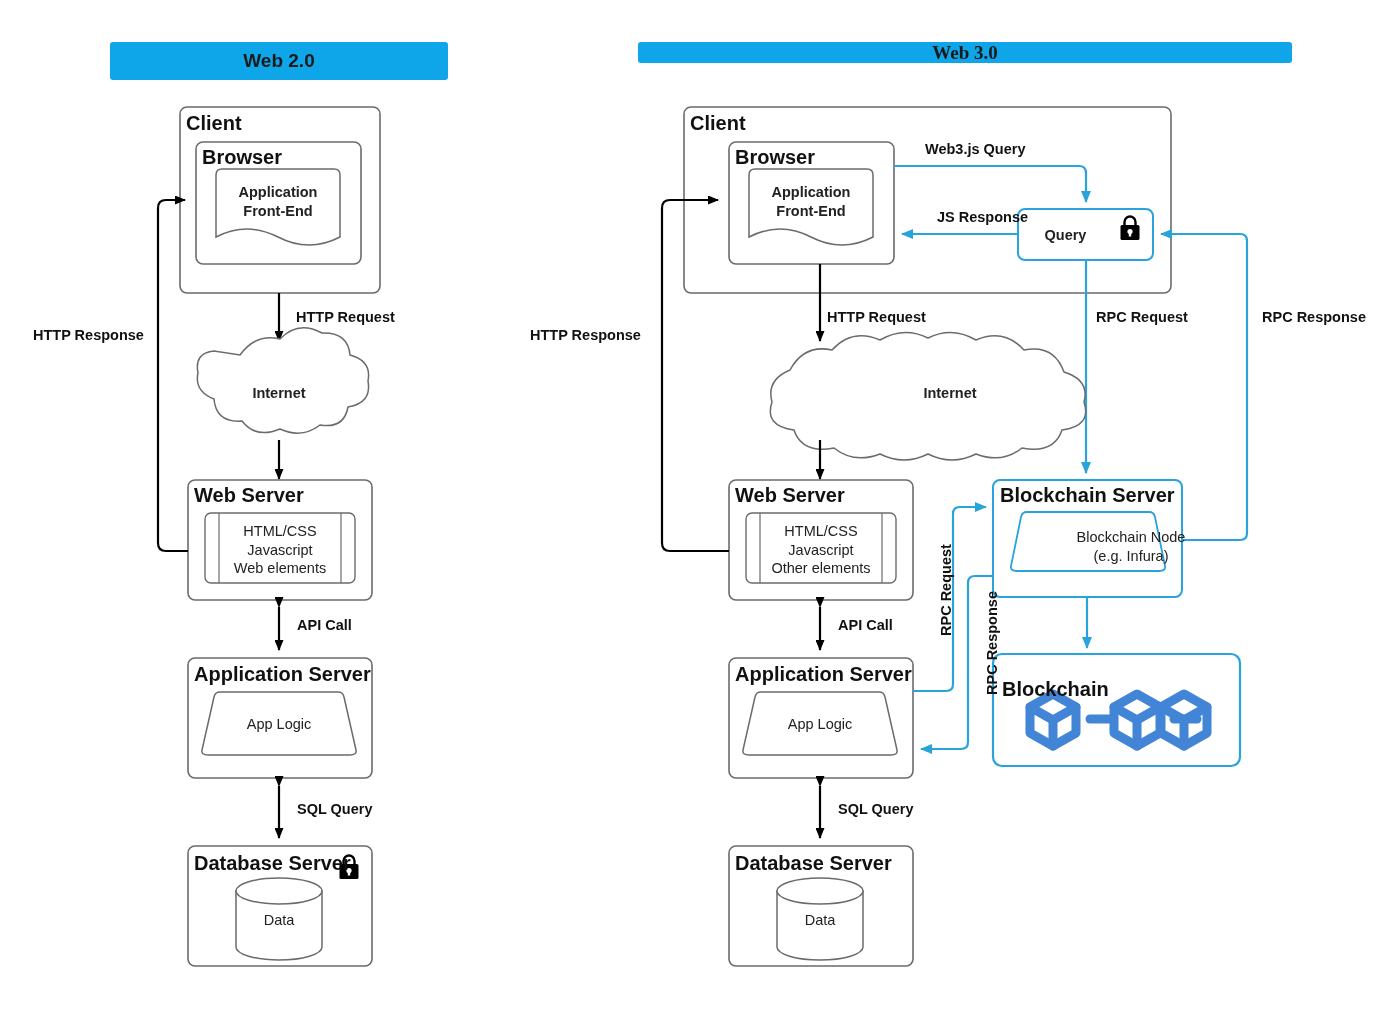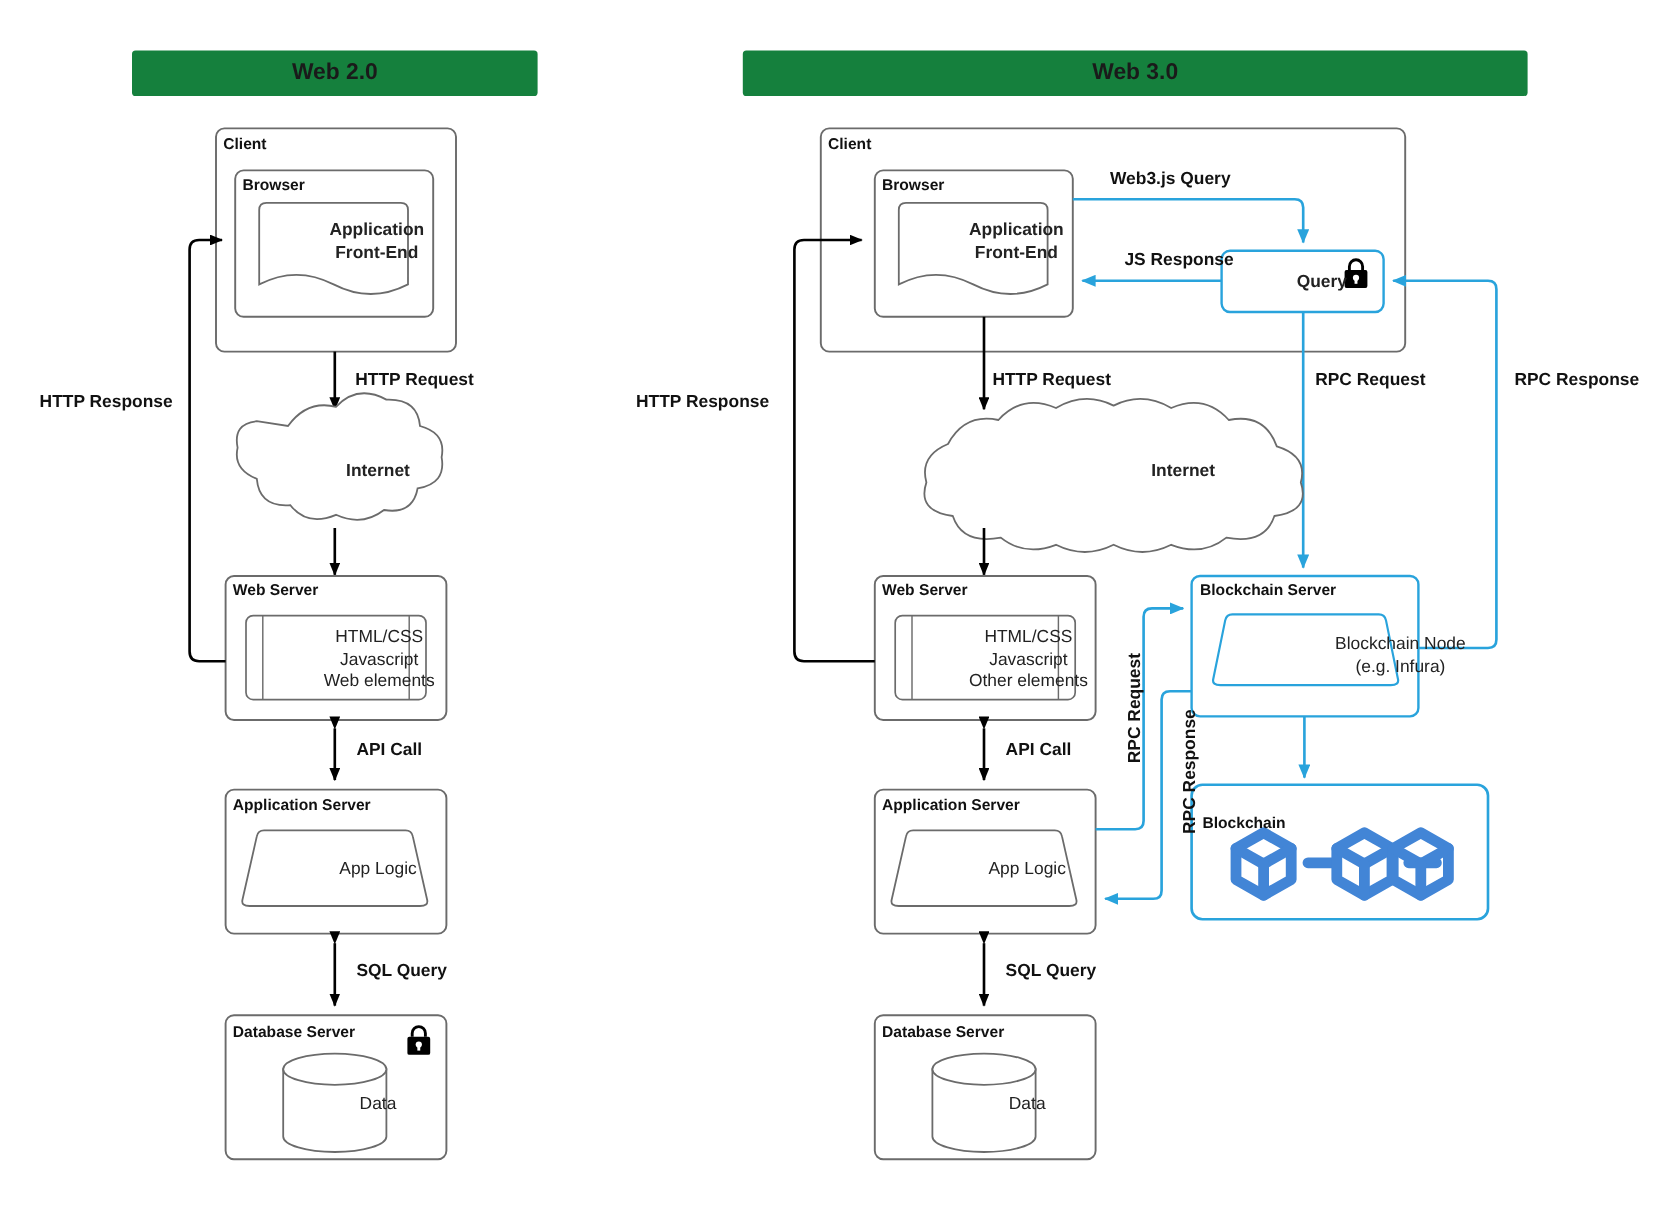--- a/index.html
+++ b/index.html
@@ -1,37 +1,37 @@
 <!DOCTYPE html>
 <html><head>
 <meta charset="utf-8">
 <title>Web 2.0 vs Web 3.0 Architecture</title>
 <style>
   html,body{margin:0;padding:0;background:#ffffff;}
   body{width:1400px;height:1016px;position:relative;overflow:hidden;
        font-family:"Liberation Sans","DejaVu Sans",sans-serif;color:#1a1a1a;}
   #root{position:absolute;inset:0;}
   svg.layer{position:absolute;left:0;top:0;width:1400px;height:1016px;overflow:visible;}
-  .hdr{position:absolute;background:#15803d;border-radius:3px;display:flex;
+  .hdr{position:absolute;background:#0ea5e9;border-radius:3px;display:flex;
        align-items:center;justify-content:center;font-size:19px;font-weight:bold;color:#1a1a1a;}
   .lbl{position:absolute;font-size:14.5px;font-weight:bold;color:#111;white-space:nowrap;}
   .lbl.vert{transform-origin:0 0;}
-  .ttl{position:absolute;font-size:13px;font-weight:bold;color:#111;white-space:nowrap;}
-  .inner{position:absolute;font-size:14.5px;color:#222;text-align:center;line-height:1.28;white-space:pre-line;padding-left:36px;}
+  .ttl{position:absolute;font-size:20px;font-weight:bold;color:#111;white-space:nowrap;}
+  .inner{position:absolute;font-size:14.5px;color:#222;text-align:center;line-height:1.28;white-space:pre-line;}
   .inner.b{font-weight:bold;}
 </style>
 </head>
 <body>
 
 <div id="root">
 
   <div class="hdr" style="left:110px;top:42px;width:338px;height:38px;">
     <span>Web 2.0</span>
   </div>
-  <div class="hdr" style="left:619px;top:42px;width:654px;height:38px;">
+  <div class="hdr" style="left:638px;top:42px;width:654px;height:21px;font-family:Liberation Serif, serif;">
     <span>Web 3.0</span>
   </div>
 
   <svg class="layer" viewBox="0 0 1400 1016">
     <defs>
       <marker id="ahBlack" markerWidth="11" markerHeight="9" refX="10" refY="4.5" orient="auto" markerUnits="userSpaceOnUse">
         <path d="M0,0 L11,4.5 L0,9 z" fill="#000"></path>
       </marker>
       <marker id="ahBlackS" markerWidth="11" markerHeight="9" refX="10" refY="4.5" orient="auto" markerUnits="userSpaceOnUse">
         <path d="M0,0 L11,4.5 L0,9 z" fill="#000"></path>

